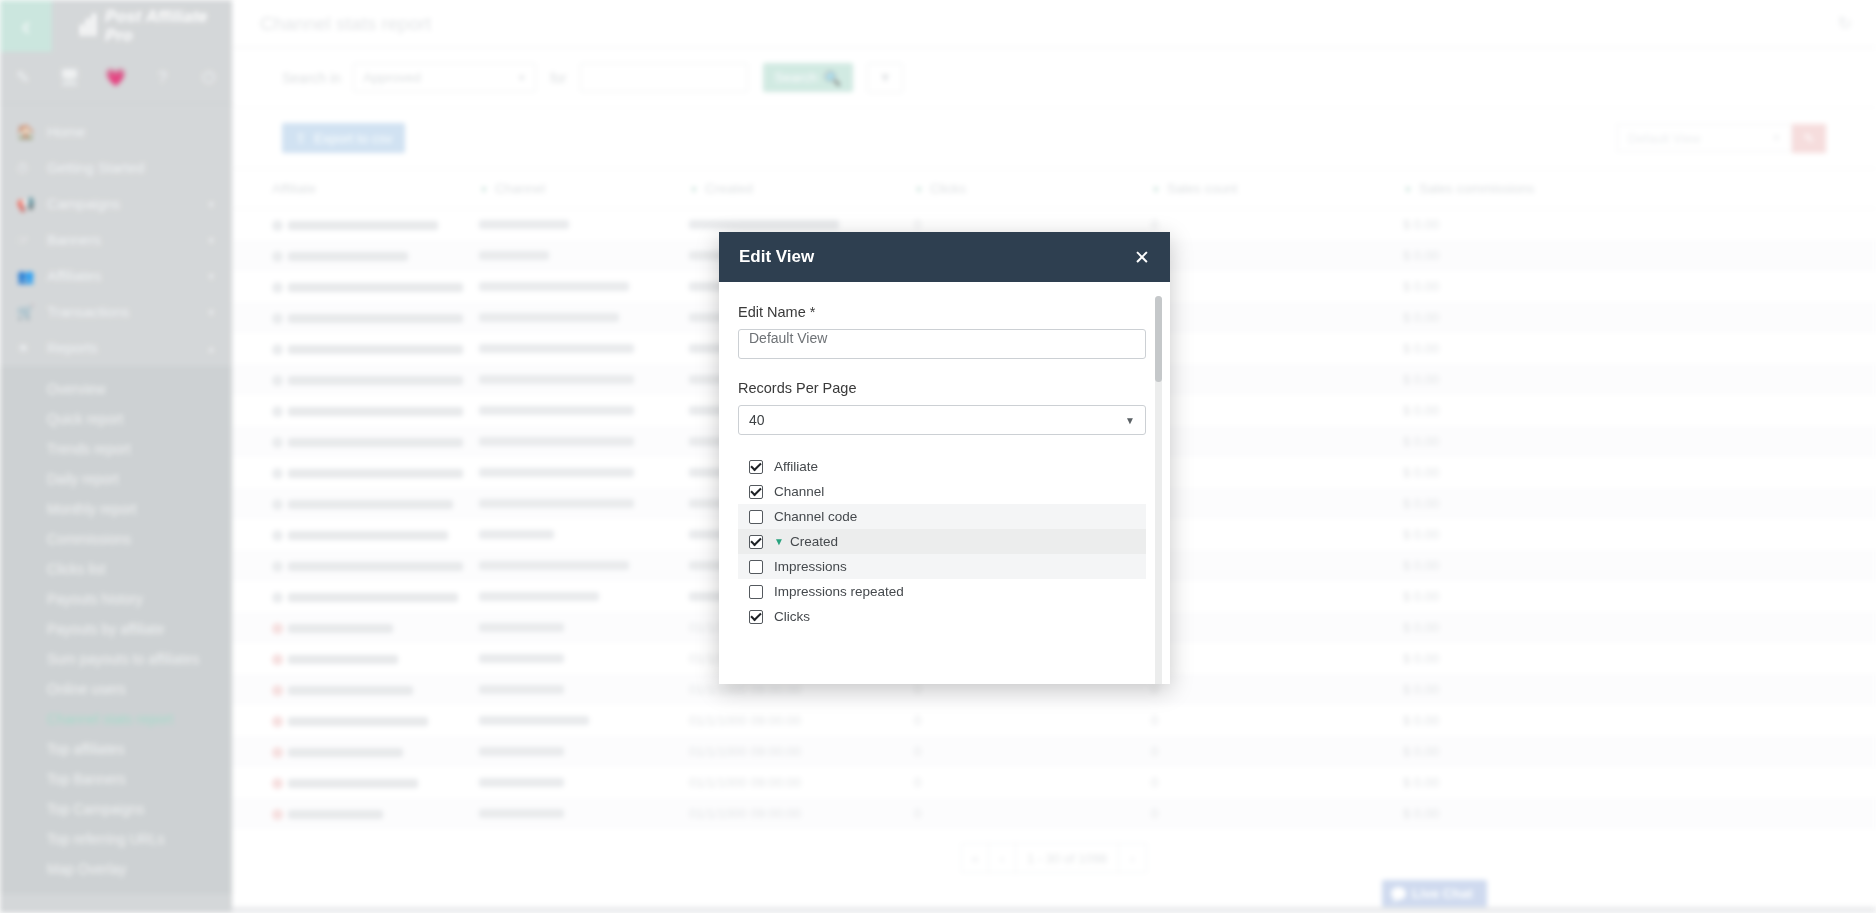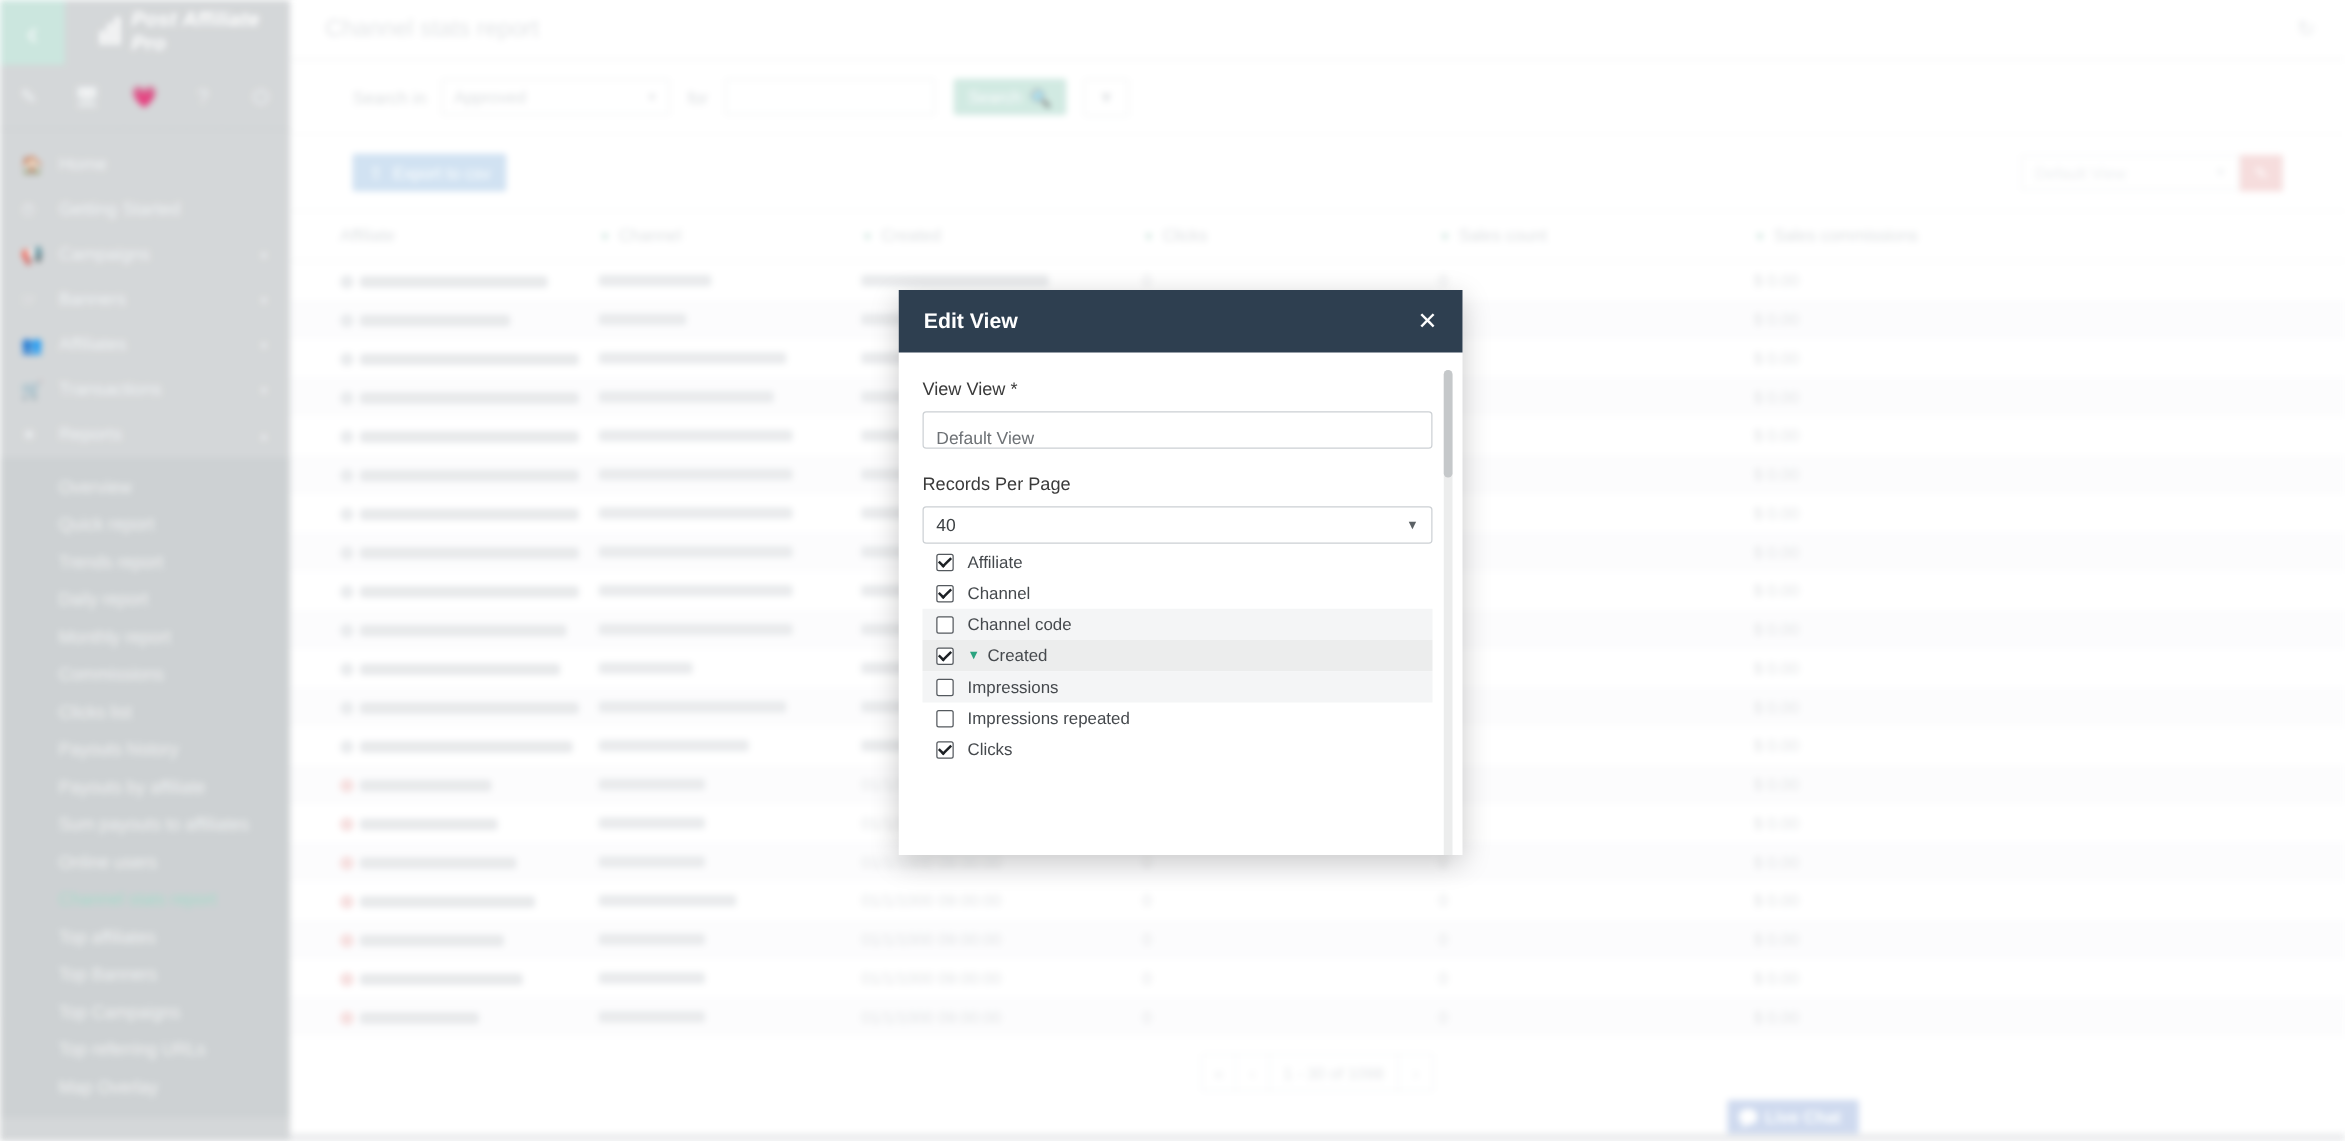--- a/index.html
+++ b/index.html
@@ -227,34 +227,34 @@
     margin-left: auto; color: #ffffff; font-size: 19px; line-height: 1;
     font-weight: 300; cursor: pointer;
   }
   .modal-body {
     flex: 1; overflow: hidden; position: relative;
     padding: 22px 22px 0 19px;
   }
   .m-label { font-size: 14.5px; color: #3a3a3a; margin-bottom: 9px; }
   .m-input {
     width: 408px; height: 30px; border: 1px solid #ccd0d4;
-    border-radius: 3px; display: flex; align-items: flex-end;
+    border-radius: 3px; display: flex; align-items: flex-start;
     padding: 0 10px; color: #6e7276; font-size: 14px; background: #fff;
   }
   .m-gap { height: 21px; }
   .m-select {
     width: 408px; height: 30px; border: 1px solid #ccd0d4;
     border-radius: 3px; display: flex; align-items: center;
     padding: 0 10px; color: #3e4245; font-size: 14px; background: #fff;
     position: relative;
   }
   .m-select .dd {
     position: absolute; right: 10px; font-size: 10px; color: #5b6165;
   }
-  .m-list { margin-top: 2px; width: 408px; text-align: right; }
+  .m-list { margin-top: 19px; width: 408px; text-align: right; }
   .m-row {
     height: 25px; display: flex; align-items: center;
     padding-left: 11px; gap: 11px;
   }
   .m-row.alt { background: #f4f5f6; }
   .m-row.hl { background: #eceded; }
   .cb {
     width: 14px; height: 14px; border: 1.4px solid #54595e;
     border-radius: 2px; background: #fff;
     display: flex; align-items: center; justify-content: center;
@@ -627,21 +627,21 @@
       <span>Live Chat</span>
     </div>
   </div>
 
   <div class="modal">
     <div class="modal-head">
       <span class="mt">Edit View</span>
       <span class="x">✕</span>
     </div>
     <div class="modal-body">
-      <div class="m-label">View View *</div>
+      <div class="m-label">Edit Name *</div>
       <div class="m-input">
         <span>Default View</span>
       </div>
       <div class="m-gap"></div>
       <div class="m-label">Records Per Page</div>
       <div class="m-select">
         <span>40</span>
         <span class="dd">▼</span>
       </div>
       <div class="m-list" id="mlist">

